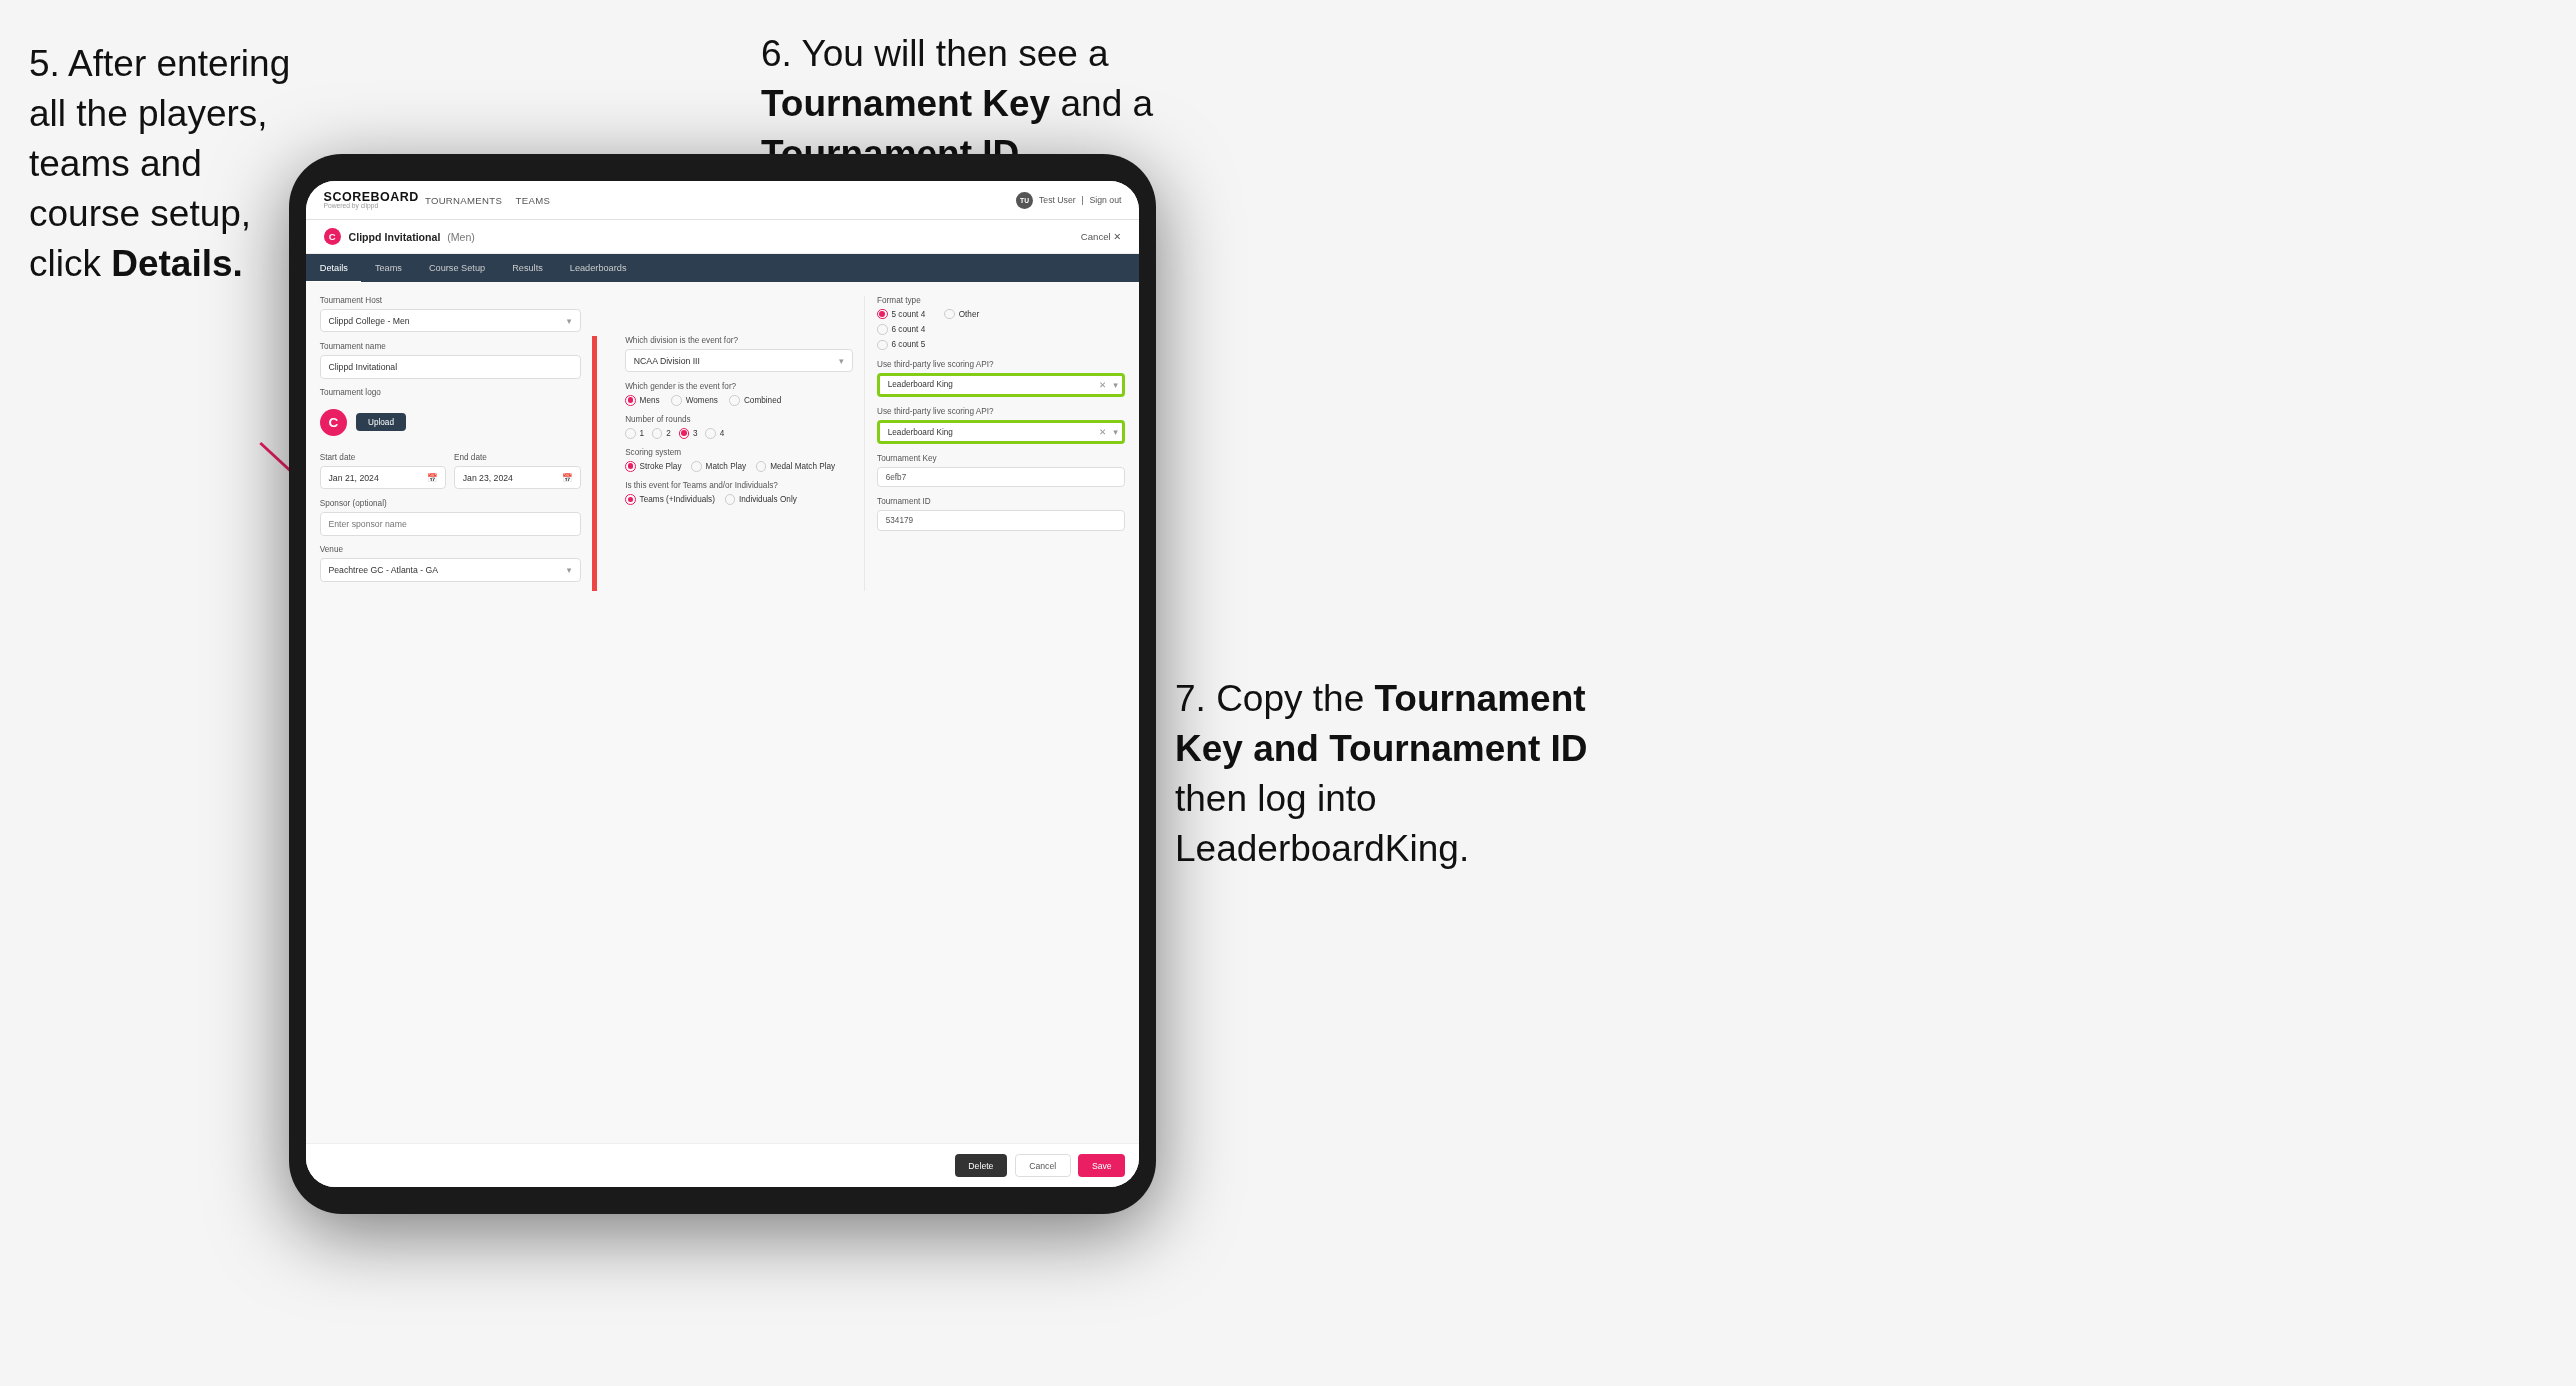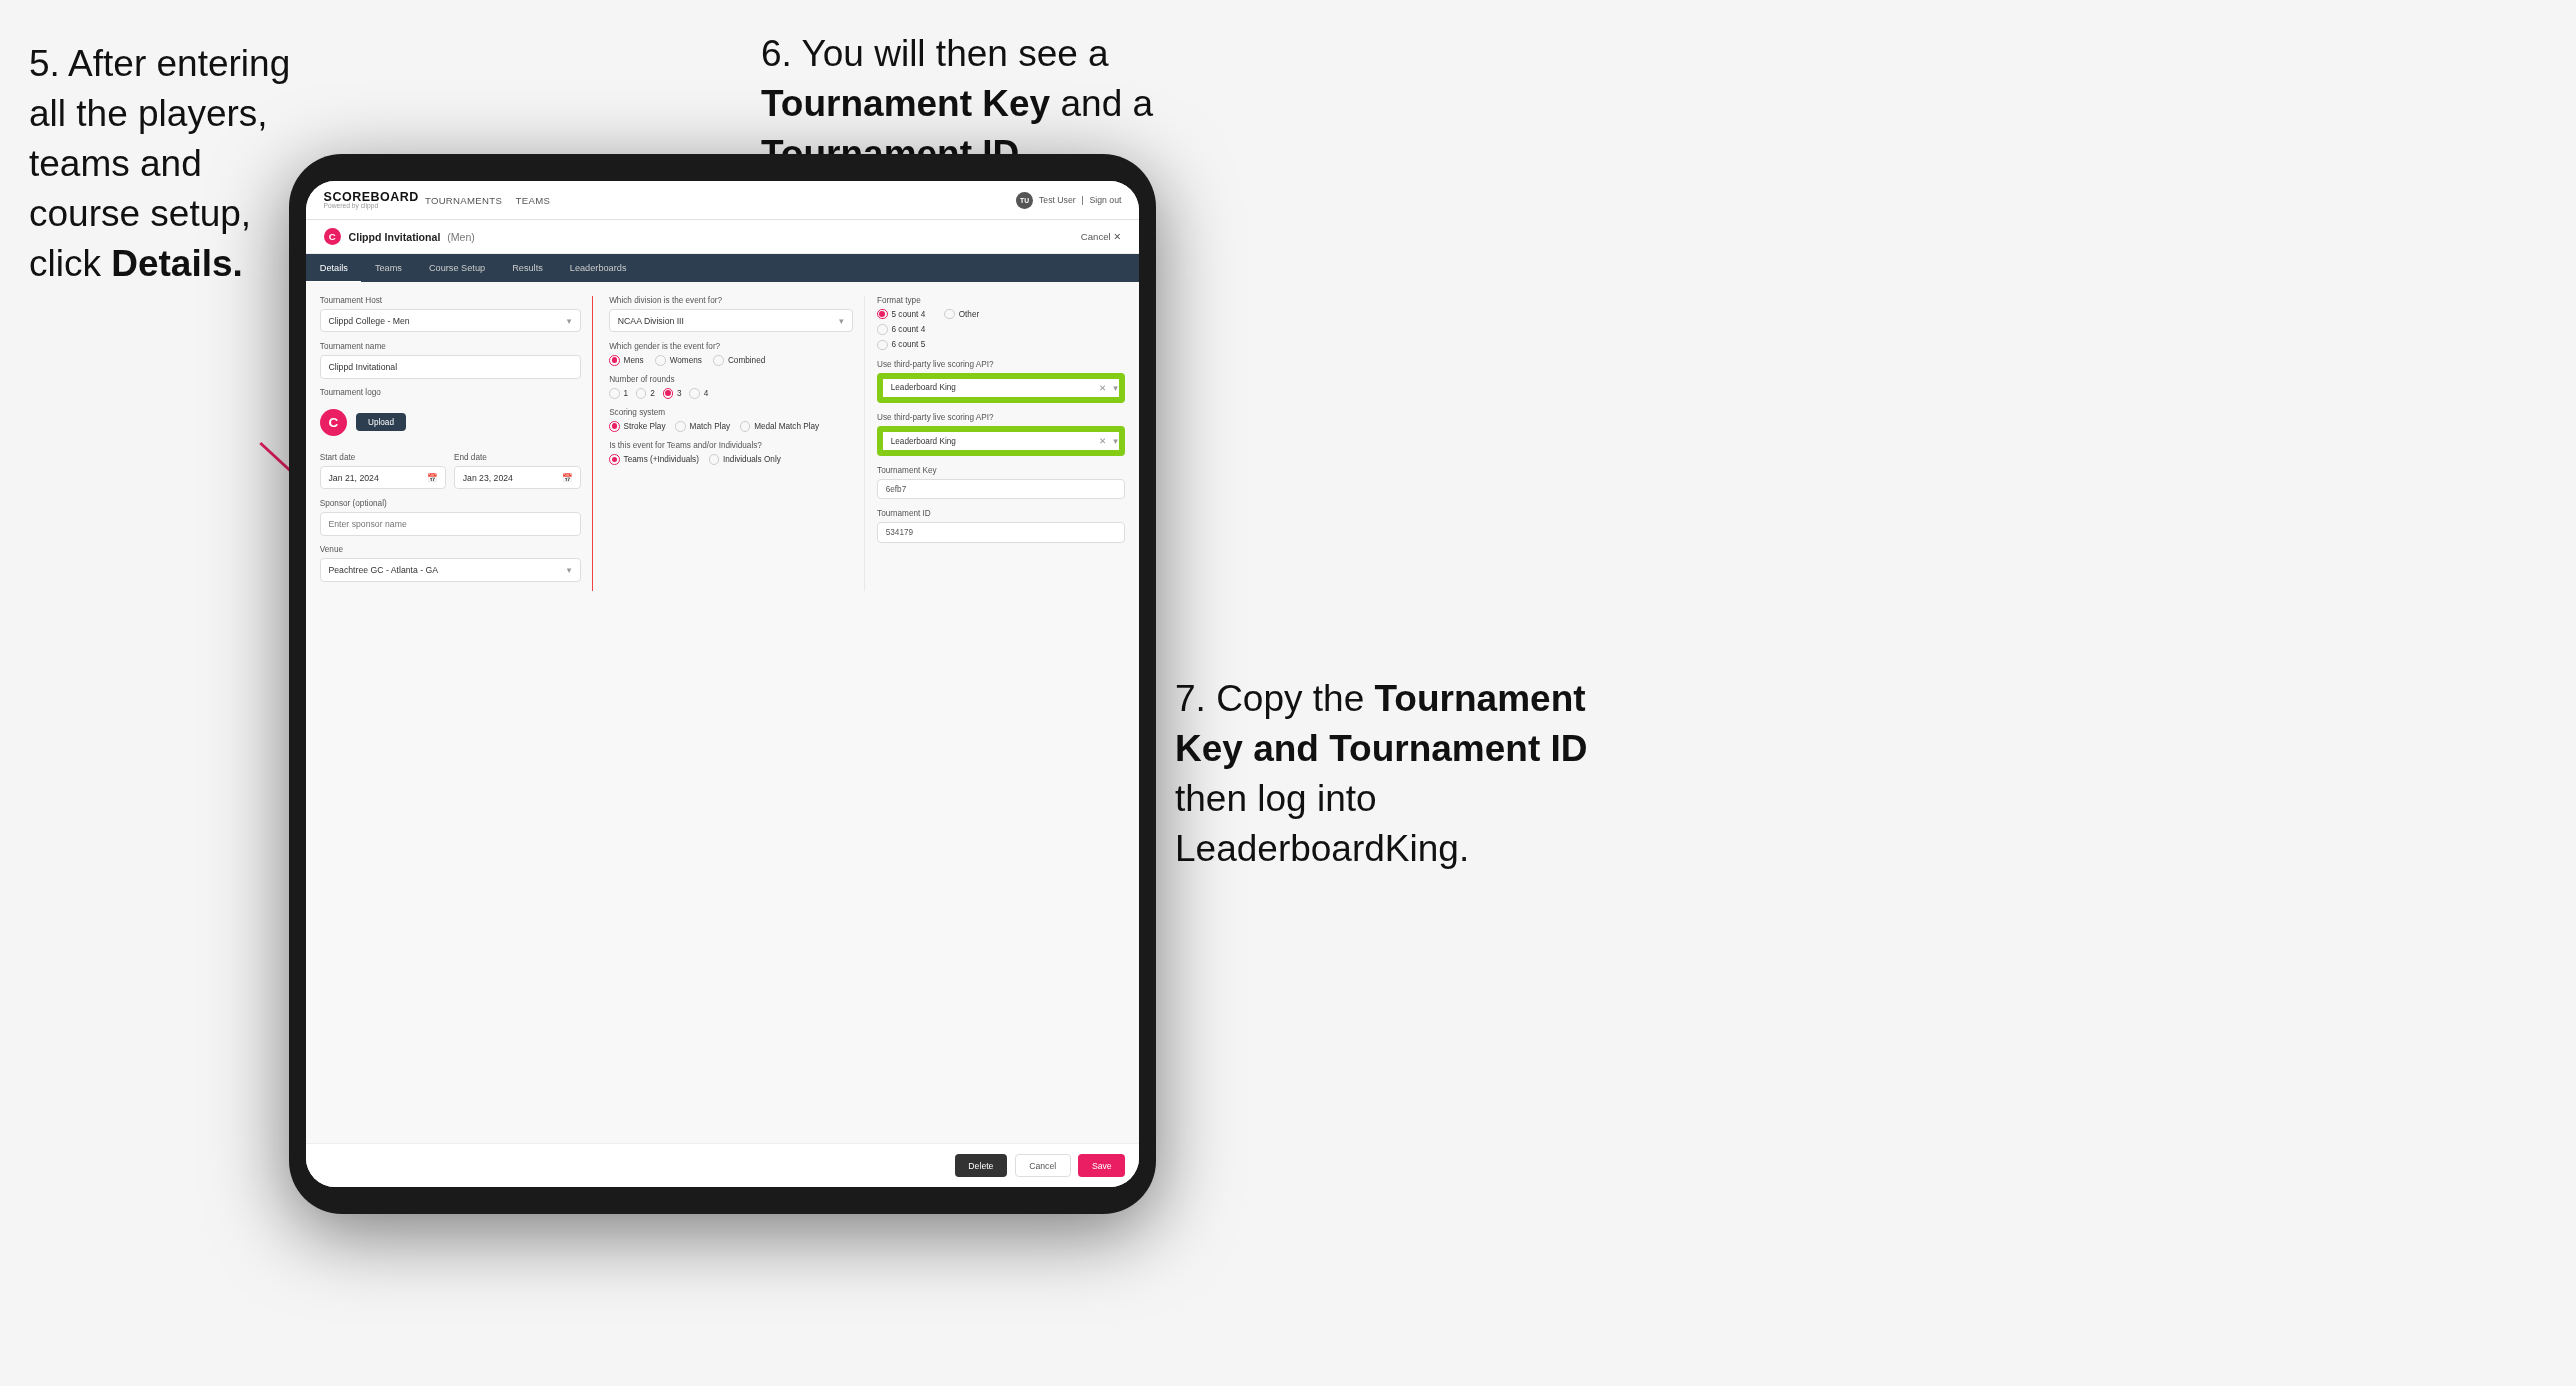--- a/index.html
+++ b/index.html
@@ -338,21 +338,21 @@
       gap: 4.8px;
     }
 
     .api-select-wrapper {
       position: relative;
       margin-top: 3.9px;
     }
     .api-select {
       width: 100%;
       padding: 4.8px 23px 4.8px 7.7px;
-      border: 6px solid #84cc16;
+      border: 3px solid #84cc16;
       border-radius: 3.9px;
       font-size: 8.2px;
       color: #333;
       background: #fff;
     }
     .api-clear {
       position: absolute;
       right: 19px;
       top: 50%;
       transform: translateY(-50%);
@@ -404,21 +404,21 @@
       background: #e91e63;
       color: #fff;
       border: none;
       border-radius: 3.9px;
       font-size: 8.7px;
       cursor: pointer;
     }
 
     
     .col-left { }
-    .col-mid { border-left: 1px solid #ef4444; padding-left: 16px; }
+    .col-mid { border-left: 5px solid #ef4444; padding-left: 28px; margin-top: 40px; }
     .col-right { border-left: 1px solid #e8e8e8; padding-left: 11.6px; }
 
     .field-group {
       margin-bottom: 9.6px;
     }
 
     .scoring-options {
       display: flex;
       gap: 9.6px;
       flex-wrap: wrap;

